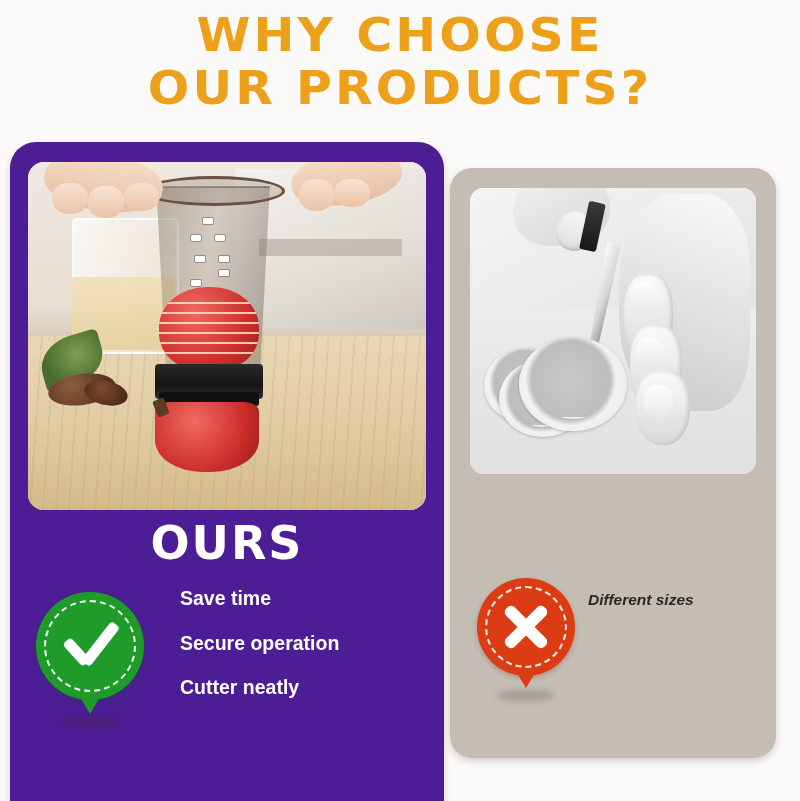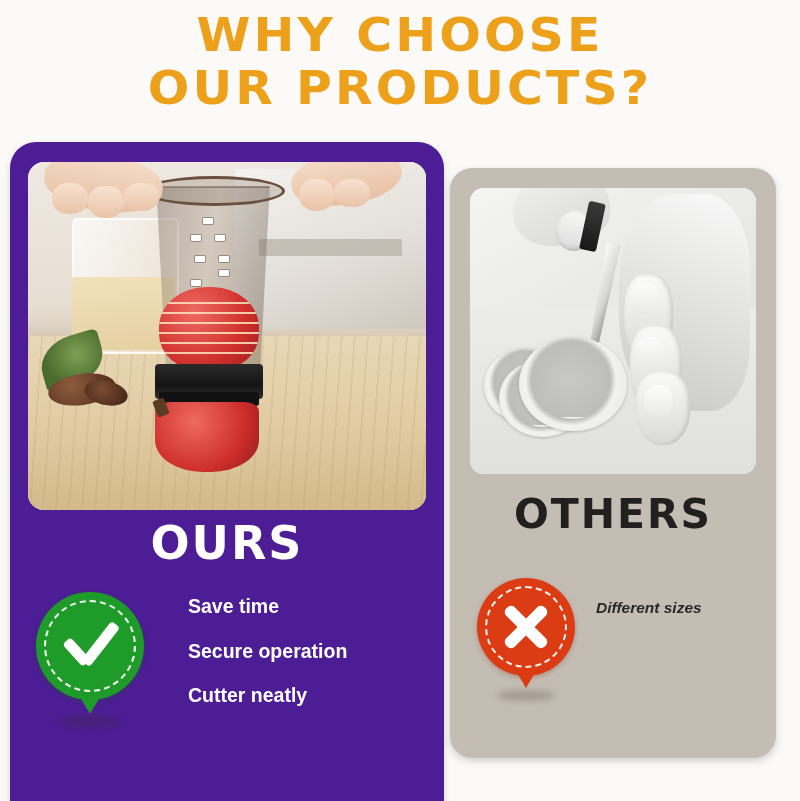--- a/index.html
+++ b/index.html
@@ -184,21 +184,21 @@
   .list-ours{position:absolute;left:180px;top:589px;width:250px;}
   .list-ours li{
     list-style:none;color:#ffffff;font-weight:700;font-size:19.5px;
     line-height:1;margin:0 0 25px 0;white-space:nowrap;
   }
   .list-others{position:absolute;left:588px;top:592px;width:205px;}
   .list-others li{
     list-style:none;color:#2a2825;font-style:italic;font-weight:600;font-size:15.5px;
     line-height:1;margin:0 0 29px 0;white-space:nowrap;
   }
-  ul{margin:8px;padding:0;}
+  ul{margin:0;padding:0;}
 </style>
 </head>
 <body>
 
 <div class="title-block">
   <span class="title-line">WHY CHOOSE</span>
   <span class="title-line">OUR PRODUCTS?</span>
 </div>
 
 <div class="panel panel-ours">
@@ -292,21 +292,20 @@
 
     <div class="t-slice" style="left:5%;top:56%;width:30%;height:26%"></div>
     <div class="t-slice" style="left:10%;top:60%;width:31%;height:27%">
         <div class="t-seg"></div>
       </div>
     <div class="t-slice" style="left:17%;top:52%;width:38%;height:33%">
         <div class="t-seg"></div>
       </div>
   </div>
 
-  <div class="head head-others">OTHERS</div>
 </div>
 
 <div class="badge badge-others">
   <div class="badge-circle">
     <div class="x-glyph">
         <i></i>
         <i></i>
       </div>
   </div>
   <div class="badge-tail"></div>

